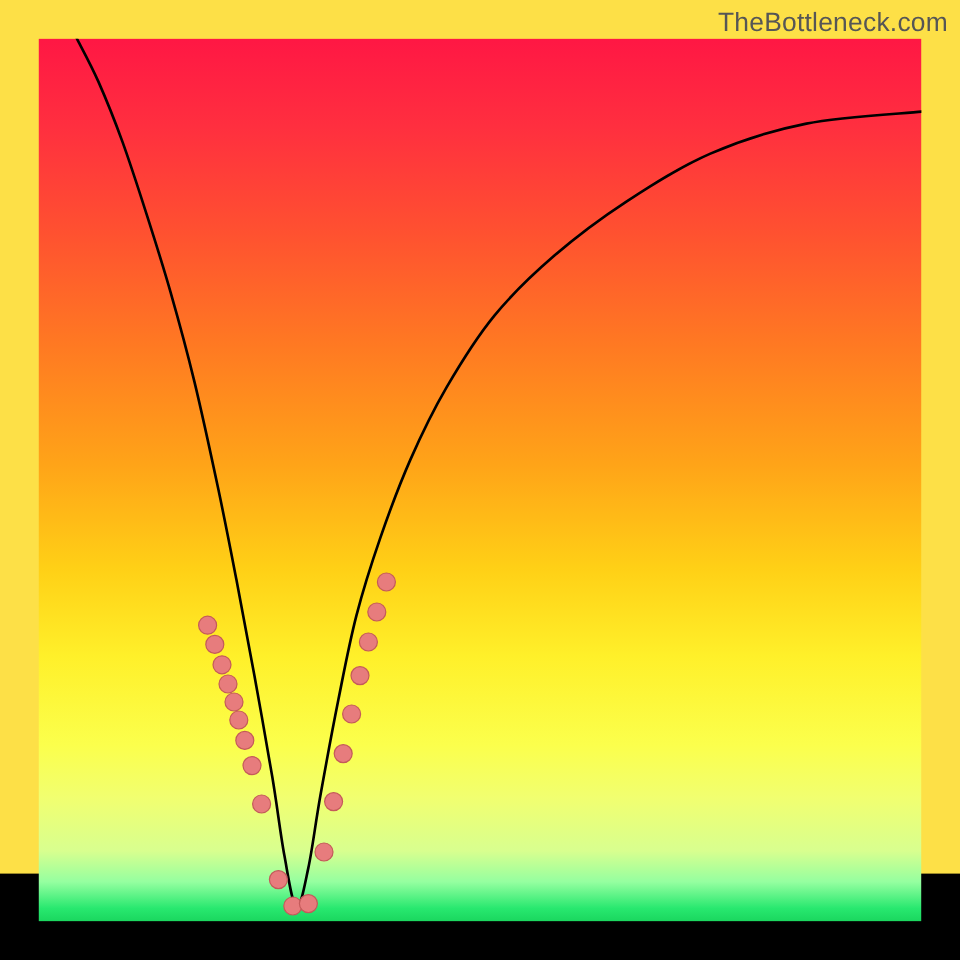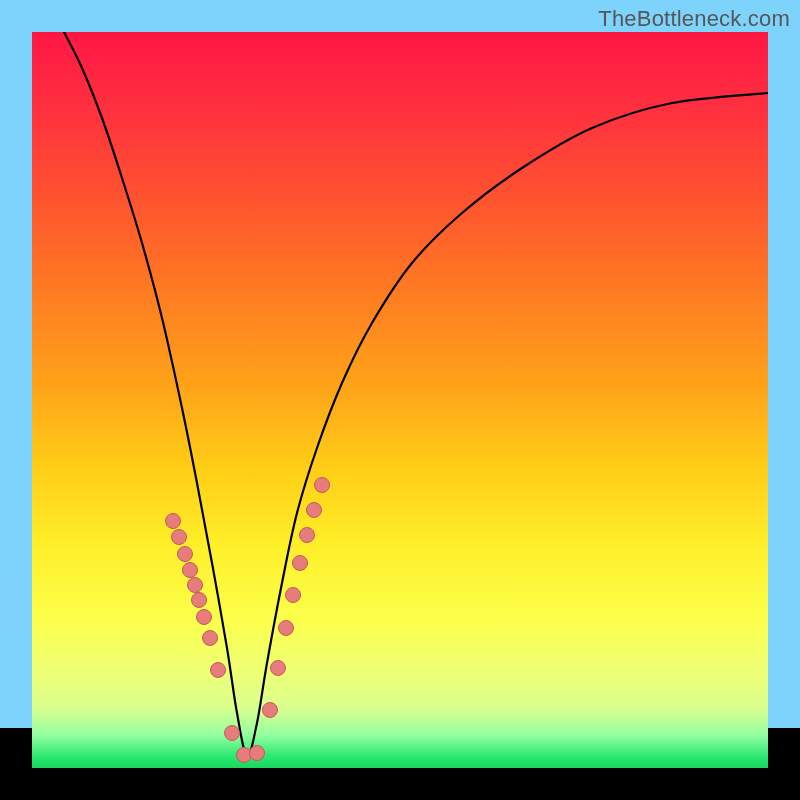--- a/index.html
+++ b/index.html
@@ -1,21 +1,21 @@
 <!DOCTYPE html>
 <html><head>
 <meta charset="utf-8">
 <style>
   * { margin: 0; padding: 0; box-sizing: border-box; }
   html, body { width: 800px; height: 800px; overflow: hidden; background: #000; }
   .frame {
     position: absolute;
     top: 0; left: 0;
     width: 800px; height: 728px;
-    background: #7dd3fc;
+    background: #fde047;
   }
   .plot-area {
     position: absolute;
     top: 32px;
     left: 32px;
     width: 736px;
     height: 736px;
     overflow: hidden;
   }
   .gradient-bg {

